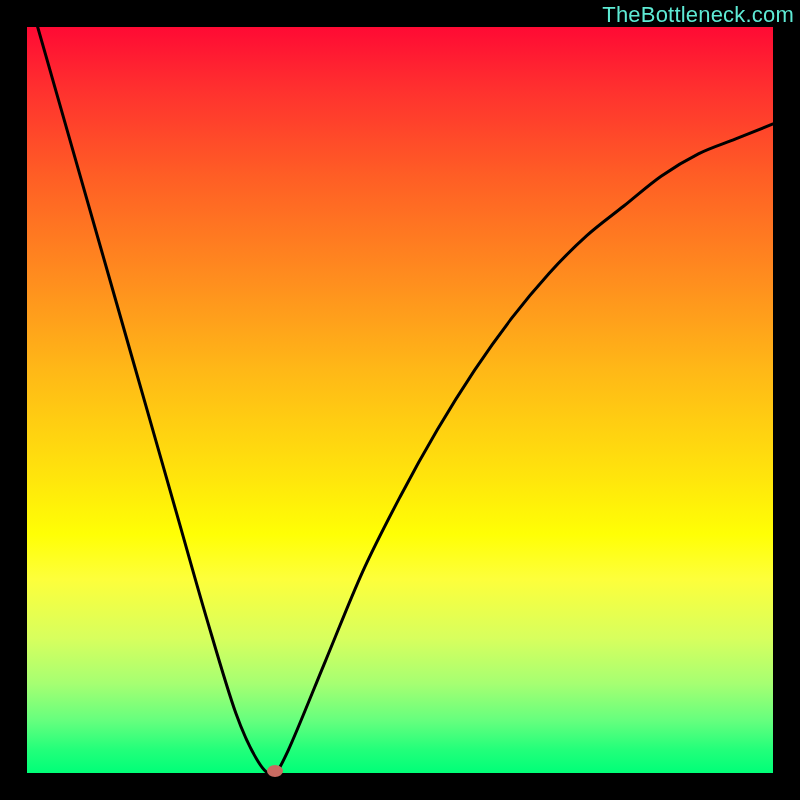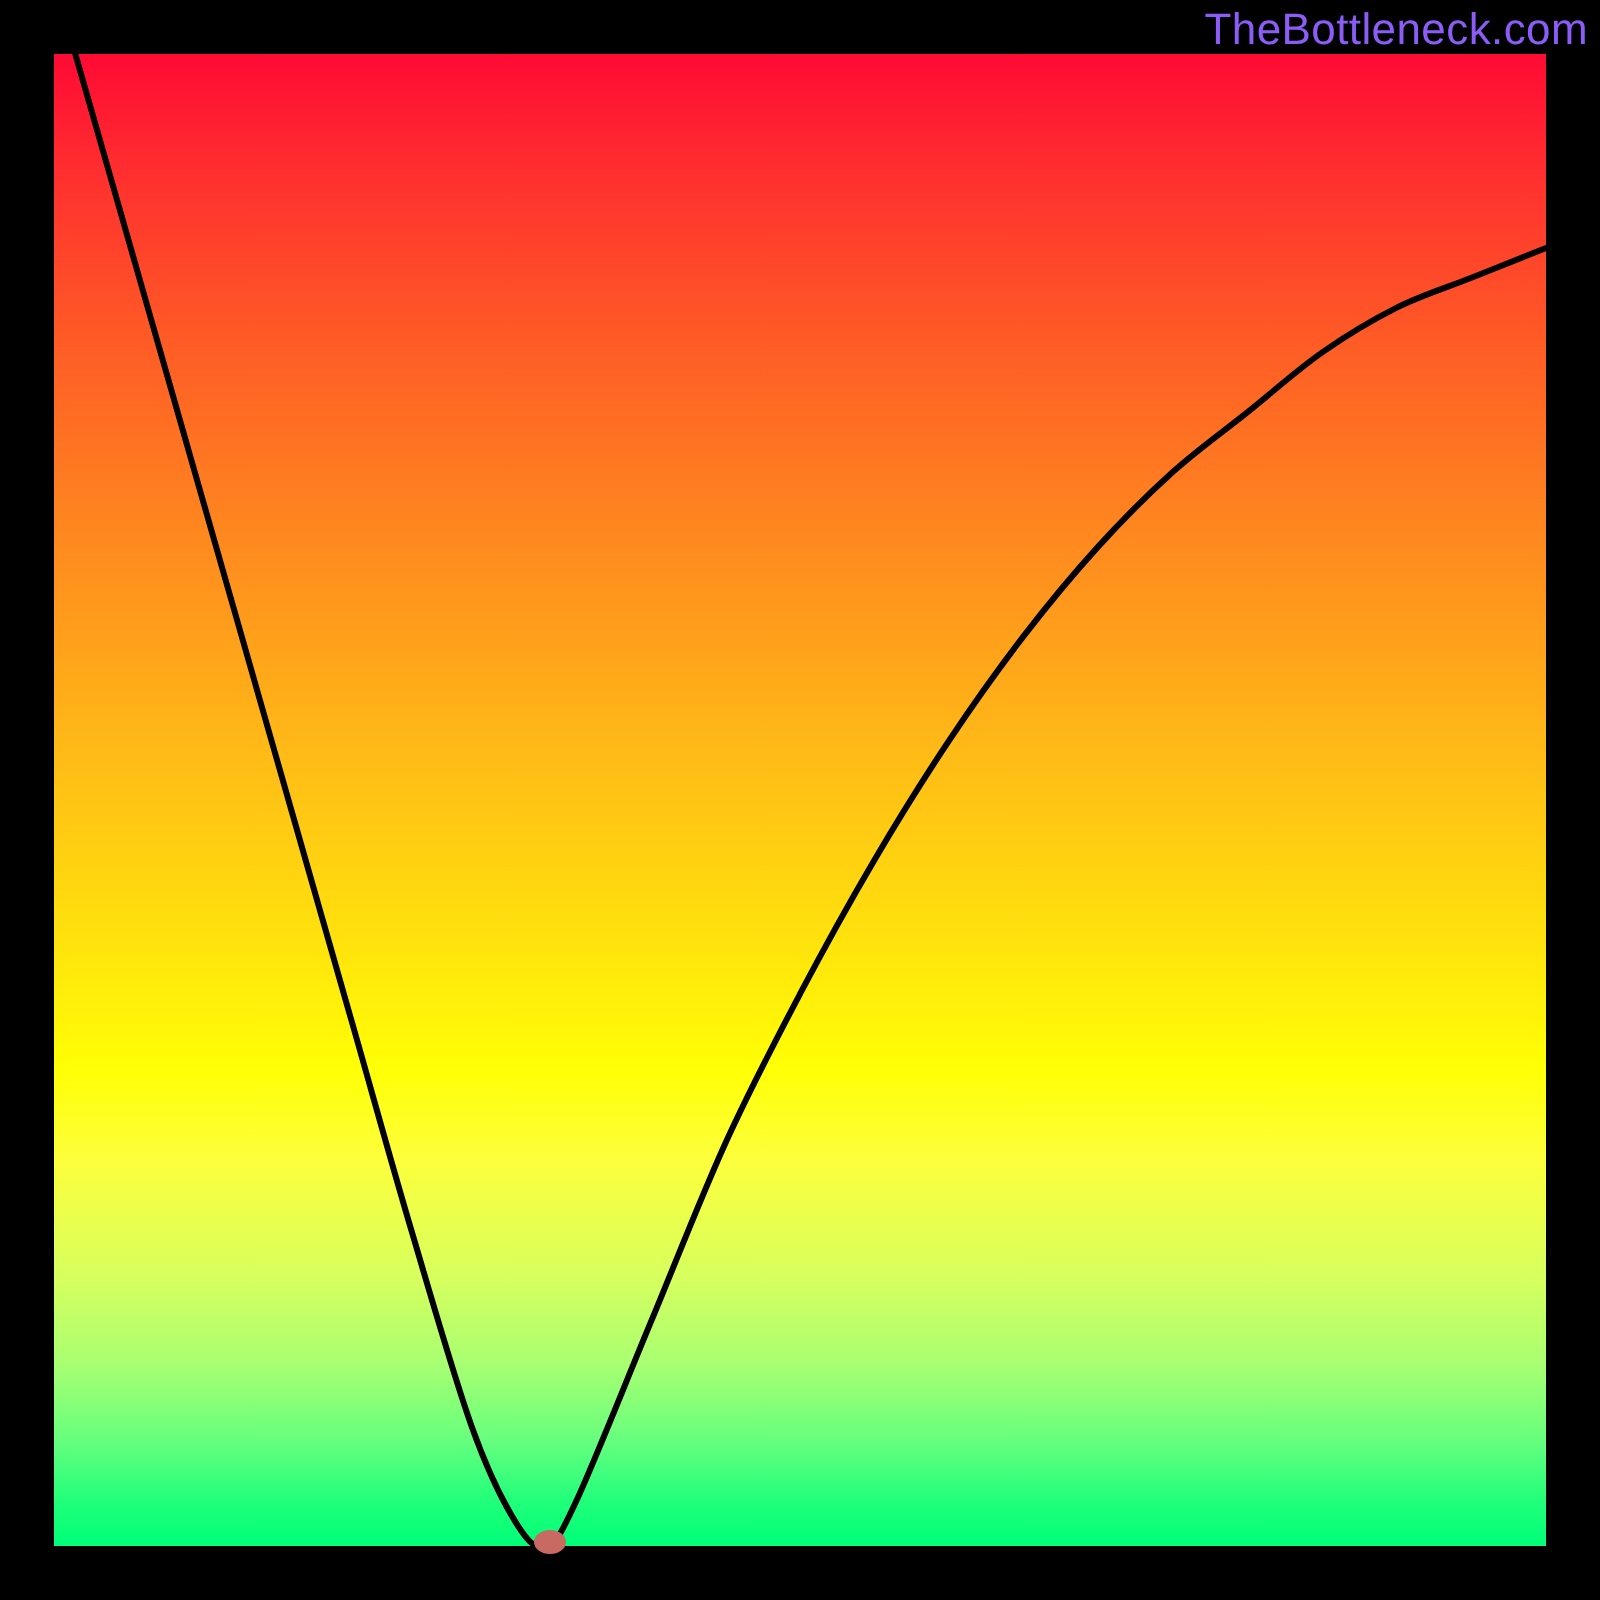--- a/index.html
+++ b/index.html
@@ -8,21 +8,21 @@
     height: 800px;
     background: #000;
     position: relative;
     font-family: Arial, Helvetica, sans-serif;
     overflow: hidden;
   }
   .watermark {
     position: absolute;
     top: 2px;
     right: 6px;
-    color: #8b5cf6;
+    color: #5eead4;
     font-size: 22px;
     font-weight: 400;
     z-index: 10;
     letter-spacing: 0.2px;
   }
   .plot {
     position: absolute;
     left: 27px;
     top: 27px;
     width: 746px;

